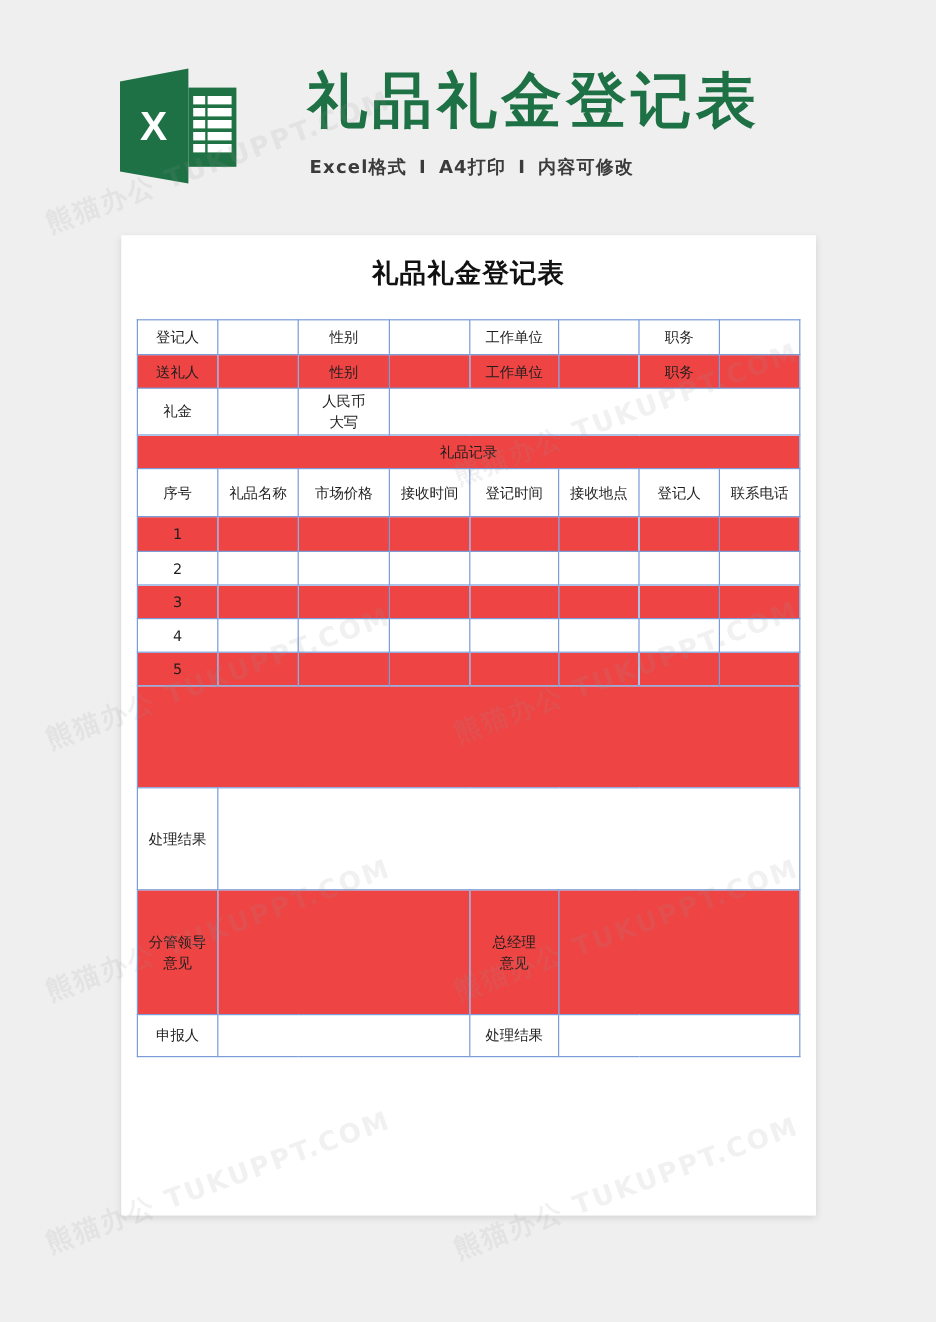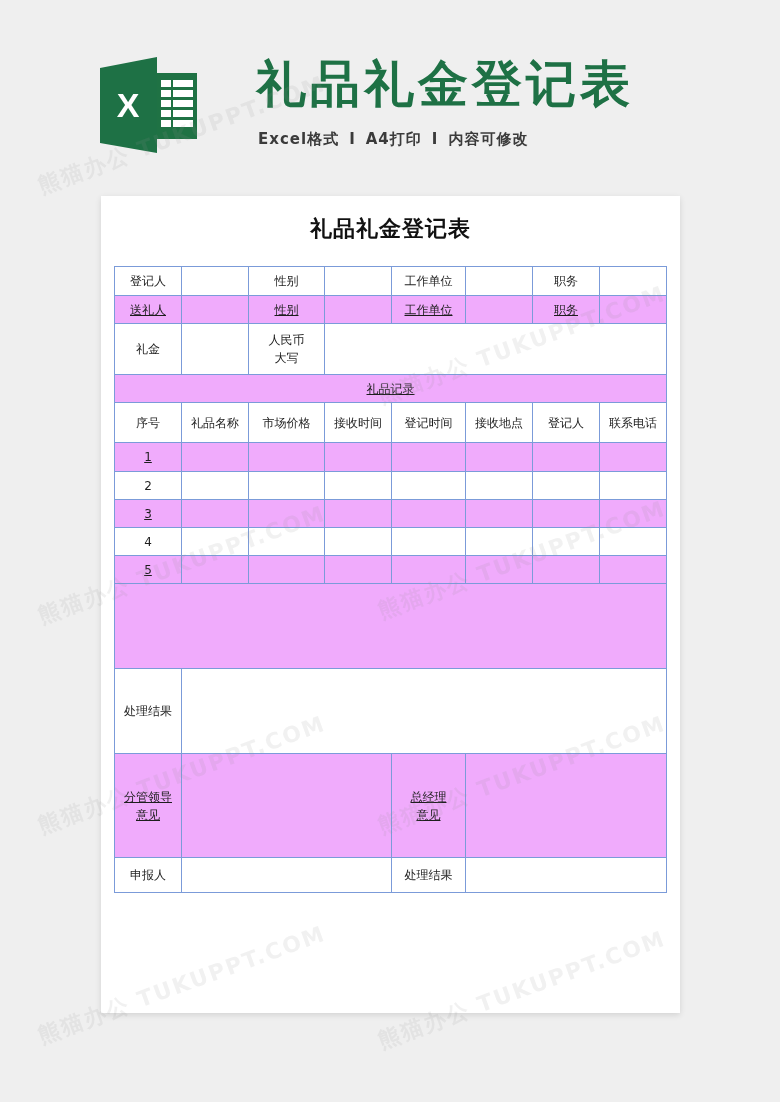--- a/index.html
+++ b/index.html
@@ -29,21 +29,21 @@
   }
   table.form {
     position:absolute; left:13px; top:70px;
     border-collapse:collapse; table-layout:fixed; width:552px;
     font-size:12px; color:#1e1e1e;
   }
   table.form td {
     border:1.5px solid #7b9bd9; text-align:center; vertical-align:middle;
     padding:0; line-height:18px; overflow:hidden;
   }
-  tr.shade td { background:#f0abfc;text-decoration:underline; }
+  tr.shade td { background:#ef4444; }
   .watermark {
     position:absolute; font-size:22px; font-weight:bold; color:rgba(150,150,150,0.13);
     transform:rotate(-20deg); white-space:nowrap; pointer-events:none; letter-spacing:2px;
   }
 </style>
 </head>
 <body>
 
 <svg class="excel-icon" viewBox="0 0 100 100">
   <rect x="58" y="18" width="40" height="66" fill="#1f7244"></rect>
@@ -99,21 +99,21 @@
       <td>送礼人</td>
       <td></td>
       <td>性别</td>
       <td></td>
       <td>工作单位</td>
       <td></td>
       <td>职务</td>
       <td></td>
     </tr>
 
-    <tr style="height:51px">
+    <tr style="height:39px">
       <td>礼金</td>
       <td></td>
       <td>
         <div>人民币</div>
         <div>大写</div>
       </td>
       <td colspan="5"></td>
     </tr>
 
     <tr class="shade" style="height:28px">

